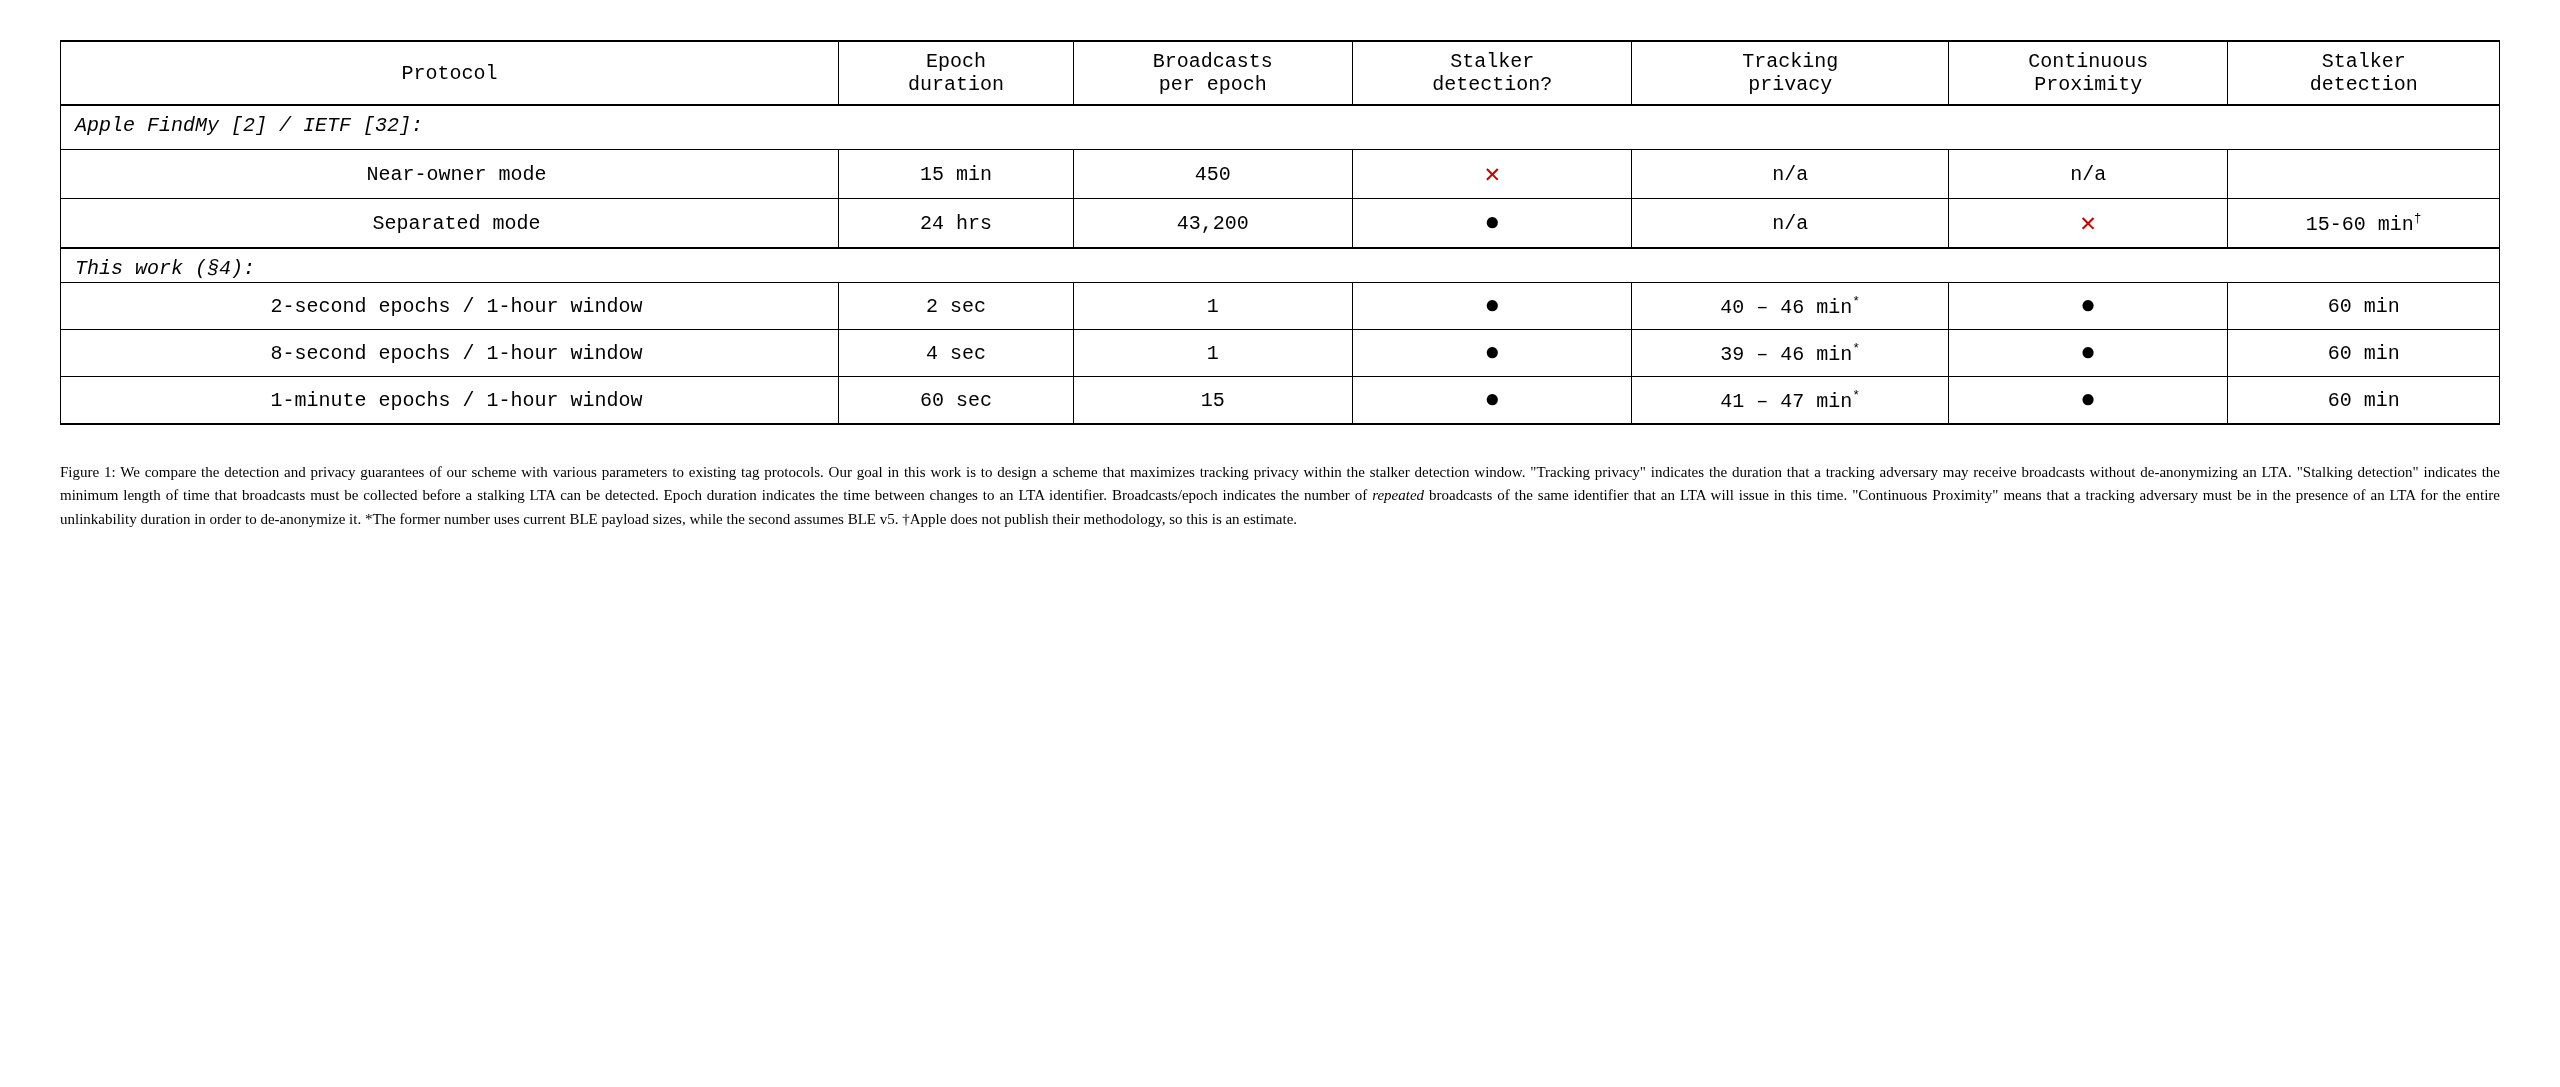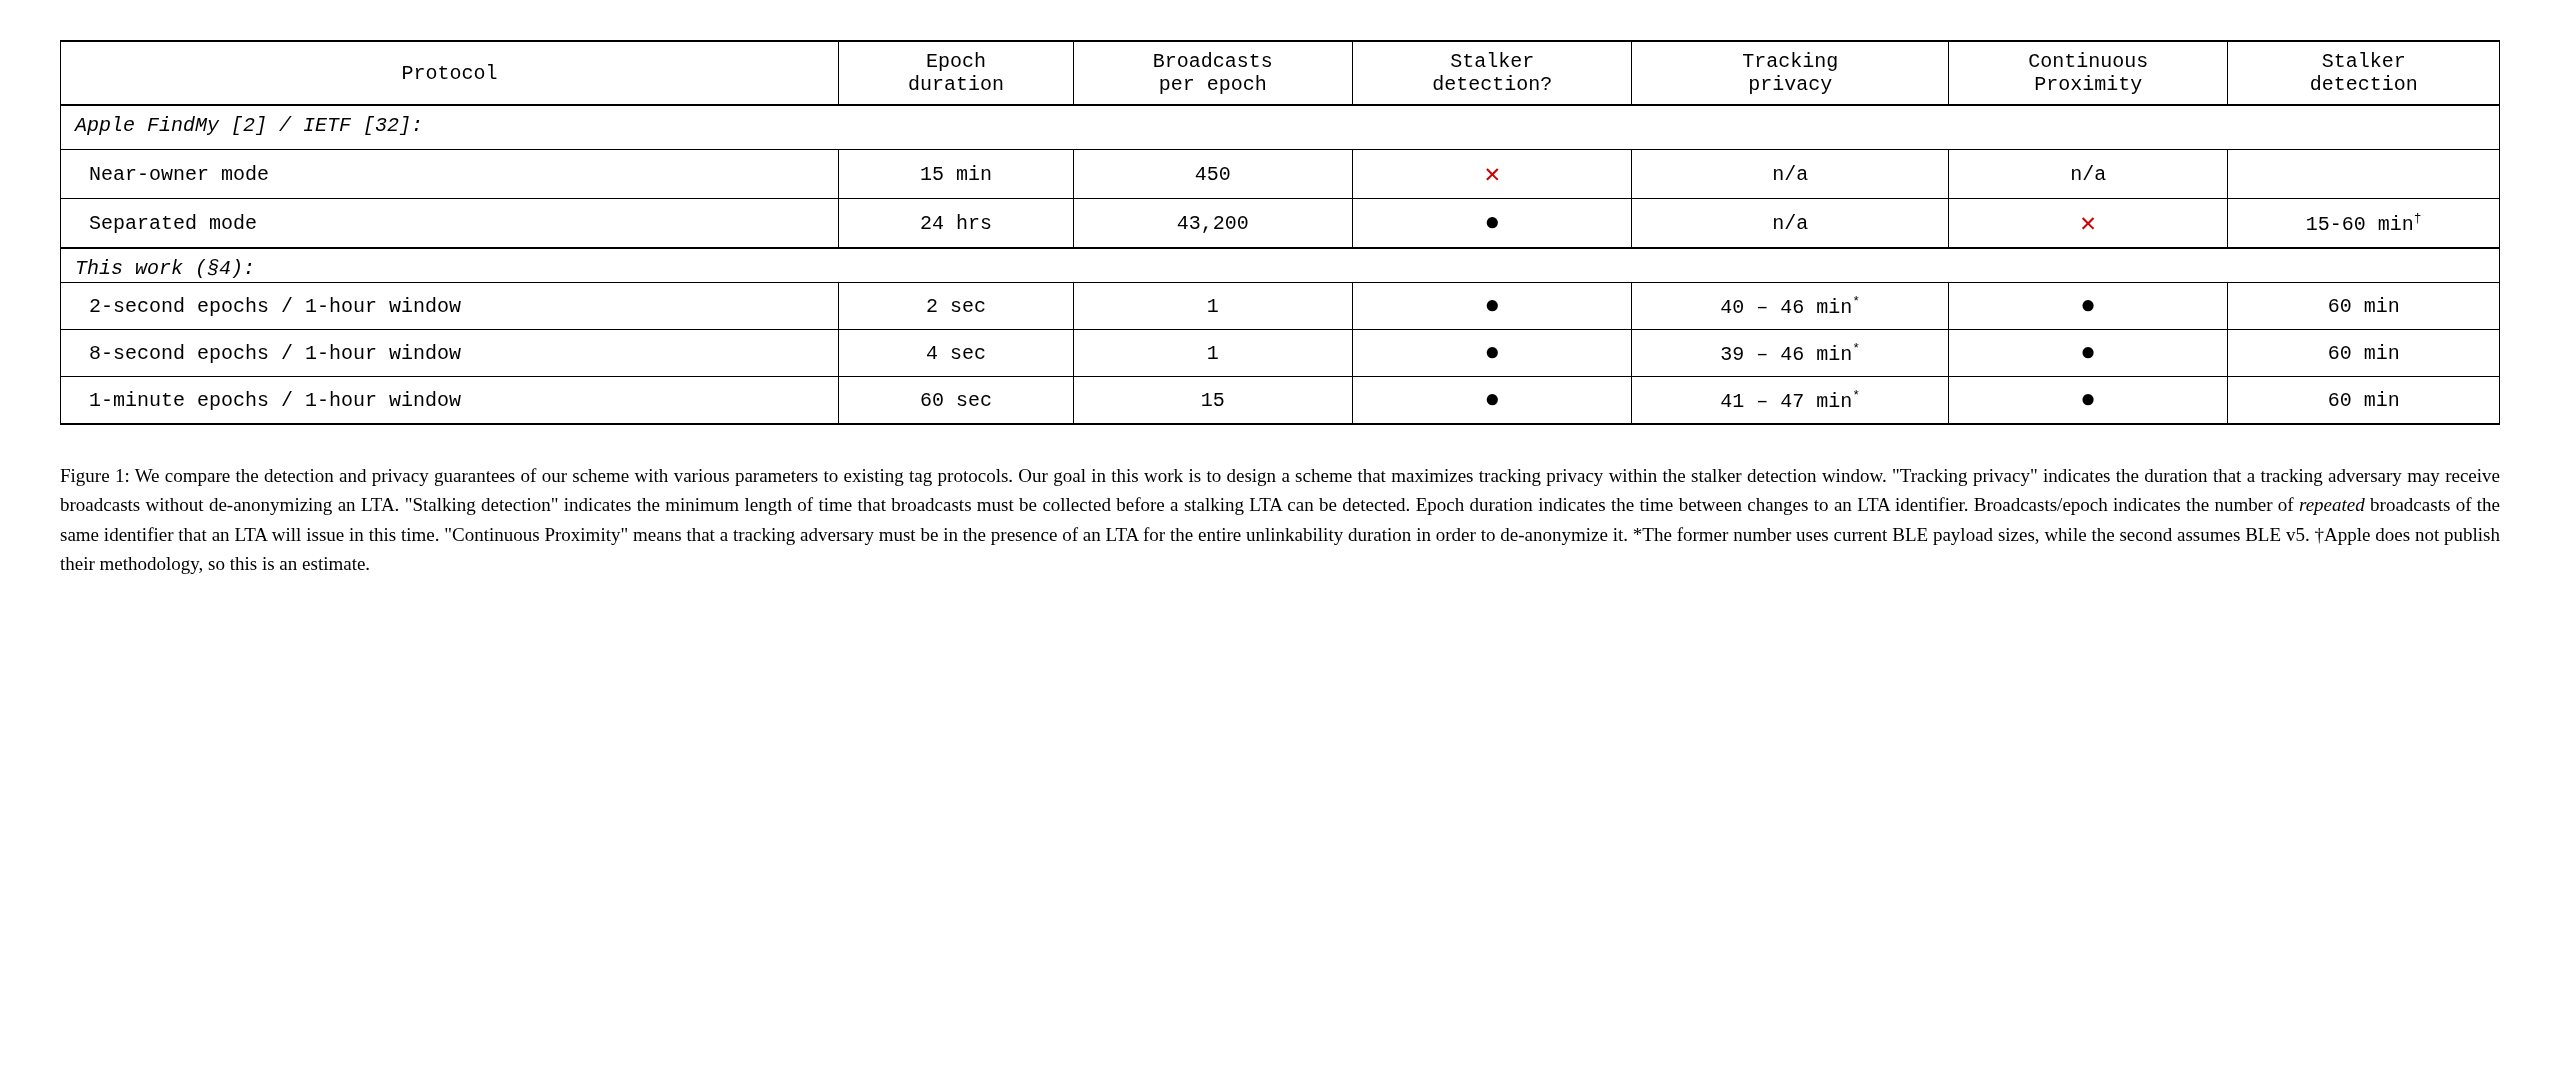--- a/index.html
+++ b/index.html
@@ -35,21 +35,21 @@
       text-align: center;
       vertical-align: middle;
     }
 
     .comparison-table th {
       font-weight: normal;
       background: #fff;
     }
 
     .comparison-table td.left-align {
-      text-align: left;
+      text-align: center;
     }
 
     .comparison-table thead th {
       border-top: 2px solid #000;
       border-bottom: 2px solid #000;
     }
 
     .section-header td {
       font-style: italic;
       text-align: left;
@@ -71,21 +71,21 @@
       font-size: 26px;
       font-weight: bold;
     }
 
     .bullet {
       font-size: 26px;
     }
 
     
     .figure-caption {
-      font-size: 19px;
+      font-size: 15px;
       line-height: 1.55;
       text-align: justify;
       margin-top: 12px;
     }
 
     sup {
       font-size: 13px;
       vertical-align: super;
     }
 

